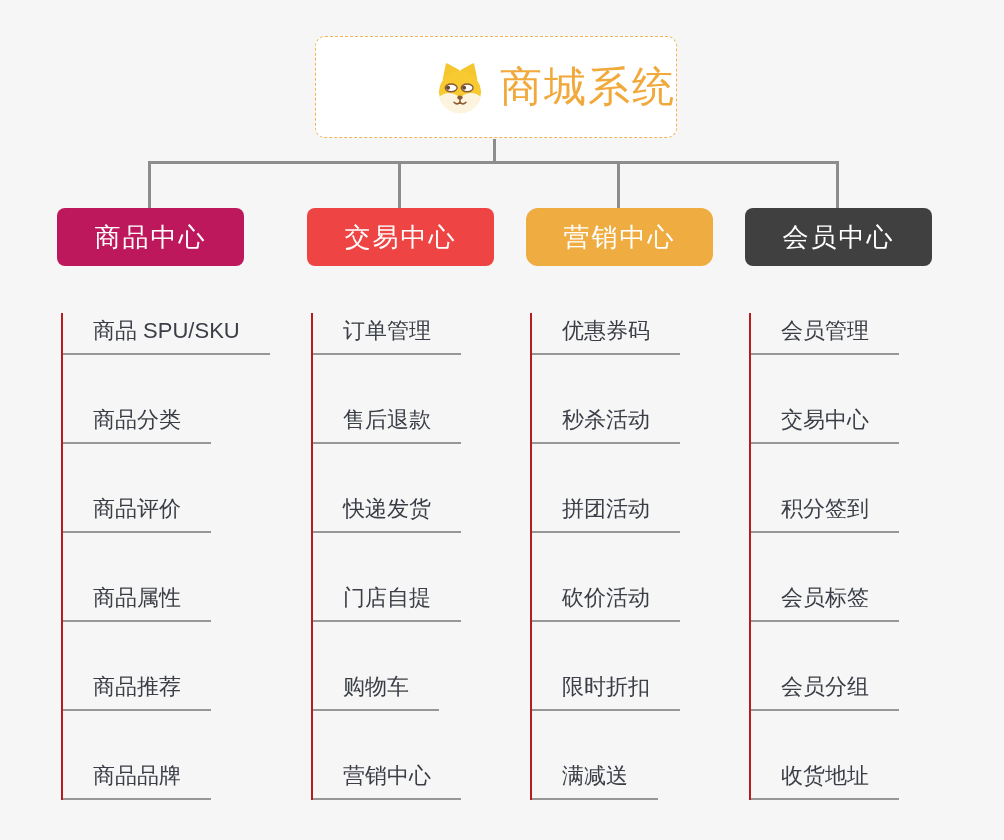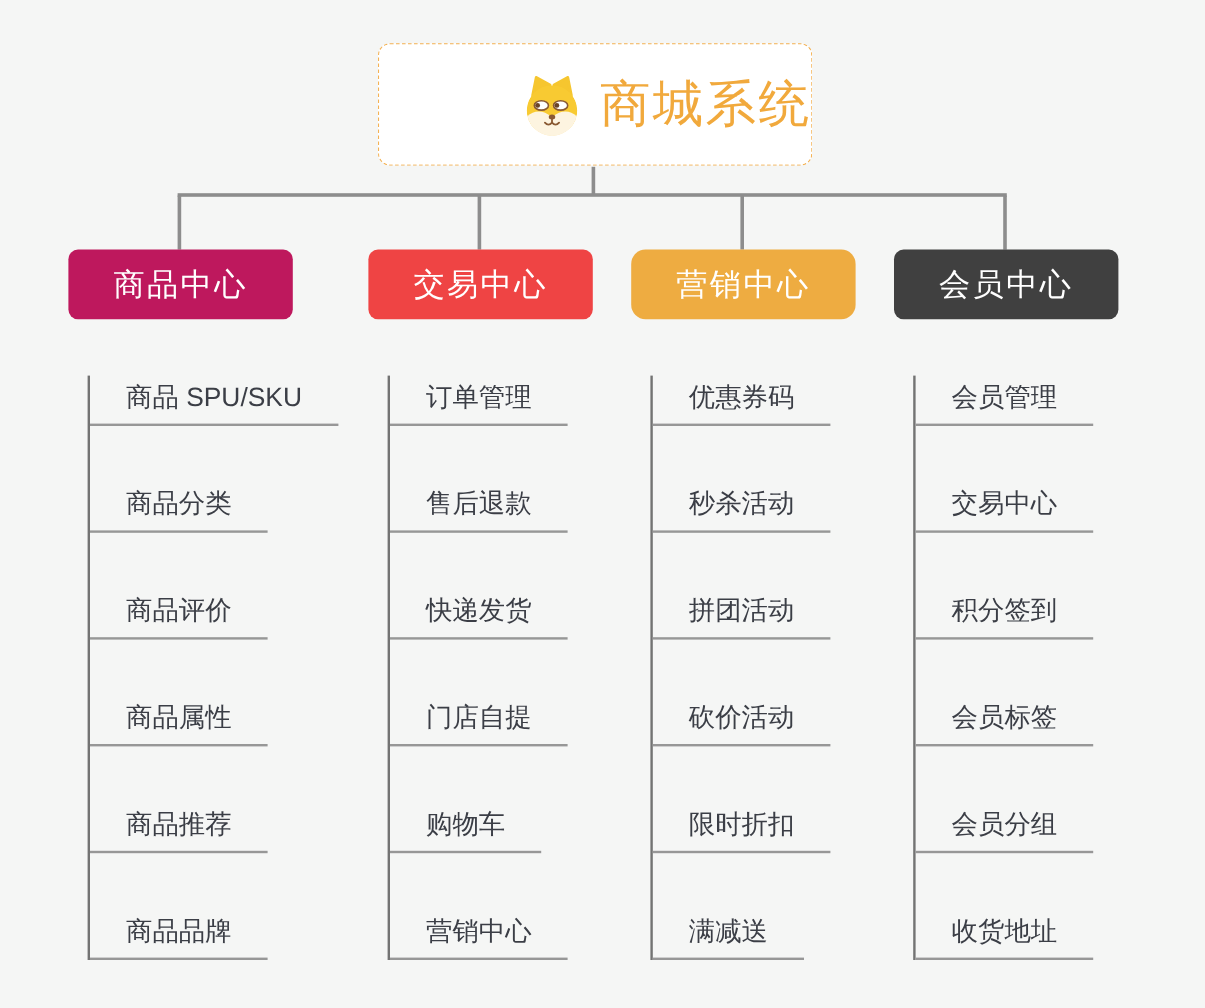--- a/index.html
+++ b/index.html
@@ -69,22 +69,22 @@
     border-radius: 8px;
     color: #ffffff;
     font-size: 26px;
     letter-spacing: 2px;
     display: flex;
     align-items: center;
     justify-content: center;
     white-space: nowrap;
   }
   .items {
-    margin-left: 16px;
-    border-left: 2px solid #737373;
+    margin-left: 4px;
+    border-left: 2px solid #b91c1c;
   }
   .item {
     width: max-content;
     margin-top: 47px;
     line-height: 36px;
     font-size: 22px;
     color: #3b3e46;
     padding: 0 30px 4px 30px;
     border-bottom: 2px solid #979797;
     white-space: nowrap;

